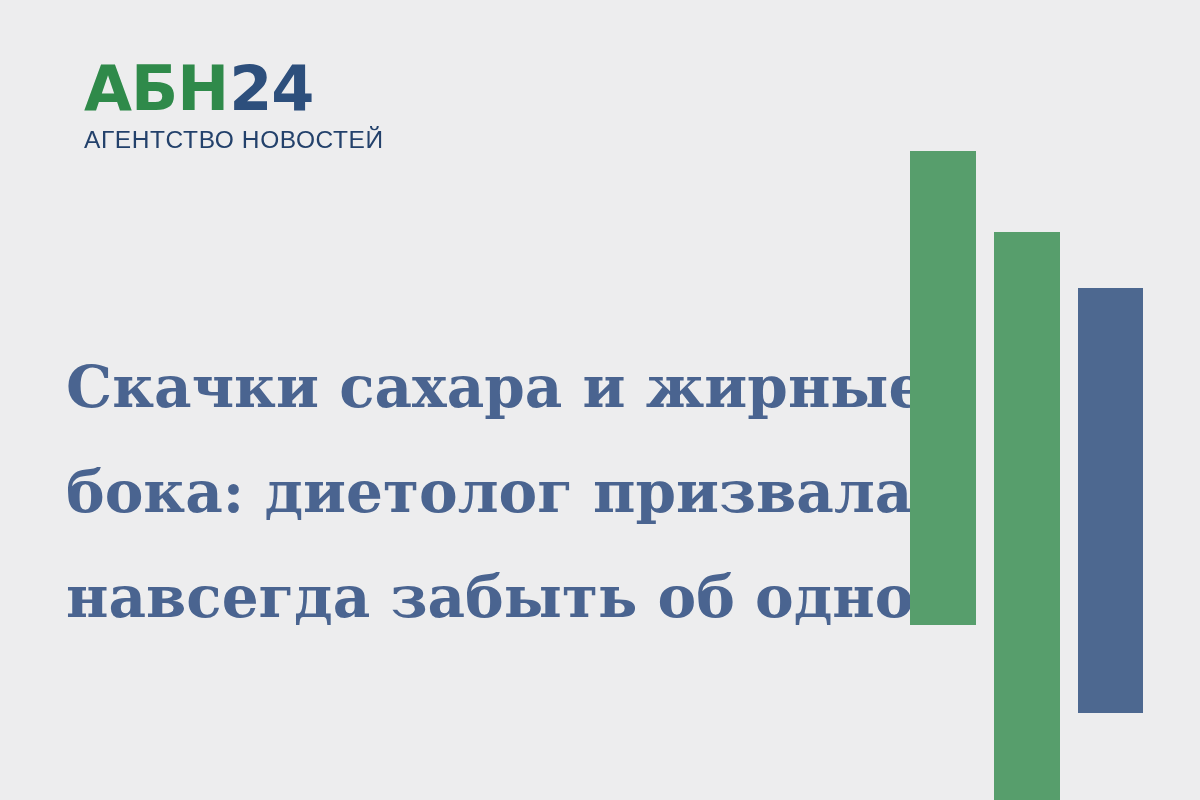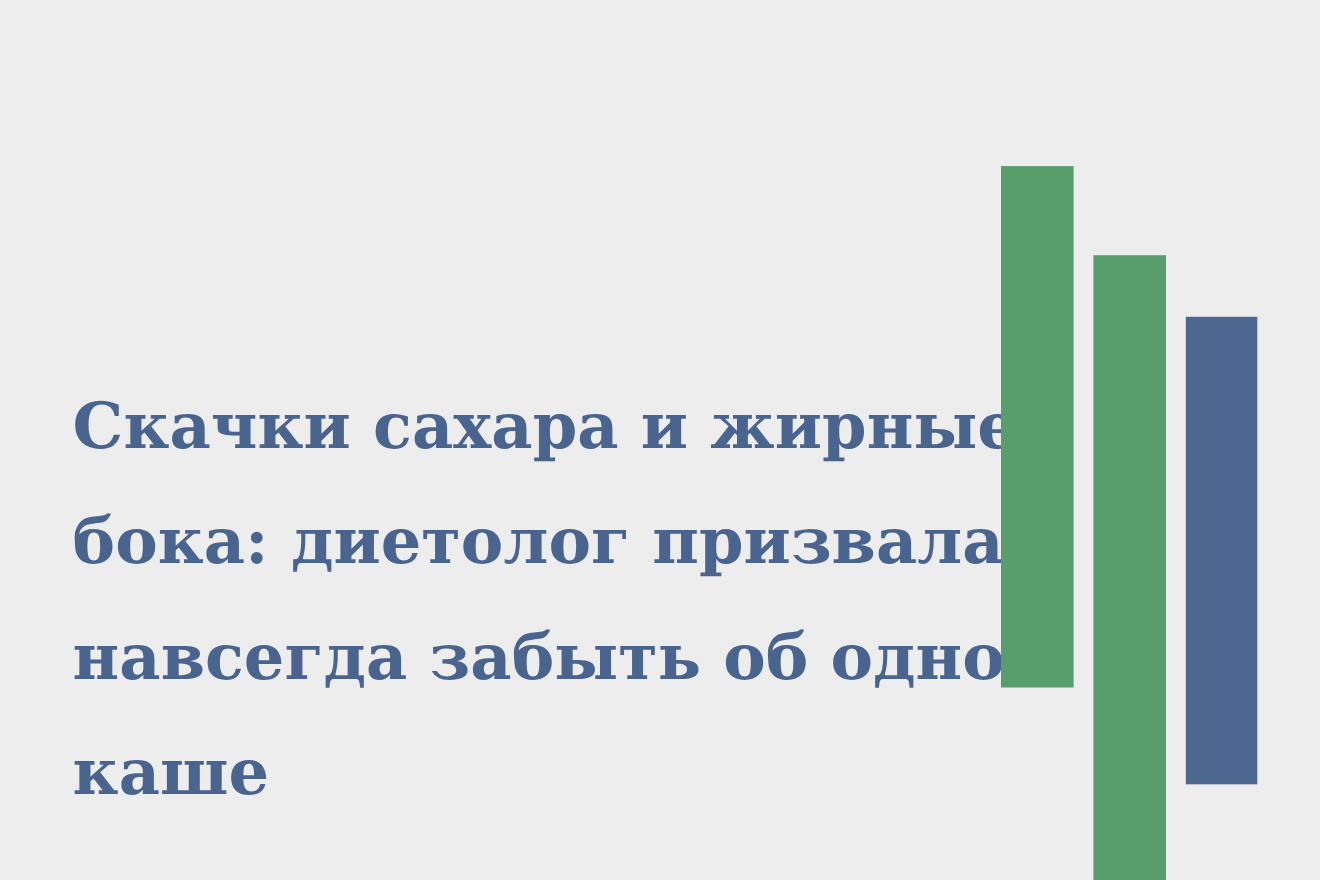--- a/index.html
+++ b/index.html
@@ -85,26 +85,31 @@
   }
   .bar {
     position: absolute;
   }
 </style>
 </head>
 <body>
 
 <div id="card" style="background: rgb(237, 237, 238);">
 
+  <div id="logo">
+    <div id="logo-mark">
+      <span class="logo-abn" style="color: rgb(47, 138, 74);">АБН</span><span class="logo-24" style="color: rgb(45, 79, 124);">24</span>
+    </div>
+    <div id="logo-tagline" style="color: rgb(35, 65, 107);">АГЕНТСТВО НОВОСТЕЙ</div>
+  </div>
 
   <h1 id="headline" style="color: rgb(74, 100, 144);">
     <span class="hl-line">Скачки сахара и жирные</span>
     <span class="hl-line">бока: диетолог призвала</span>
     <span class="hl-line">навсегда забыть об одной</span>
-    <span class="hl-line">каше</span>
   </h1>
 
   <div id="bars">
     <div class="bar" style="left: 910px; top: 151px; width: 66px; height: 474px; background: rgb(87, 158, 108);"></div>
     <div class="bar" style="left: 994px; top: 232px; width: 66px; height: 568px; background: rgb(87, 158, 108);"></div>
     <div class="bar" style="left: 1078px; top: 288px; width: 65px; height: 425px; background: rgb(77, 104, 144);"></div>
   </div>
 
 </div>
 

